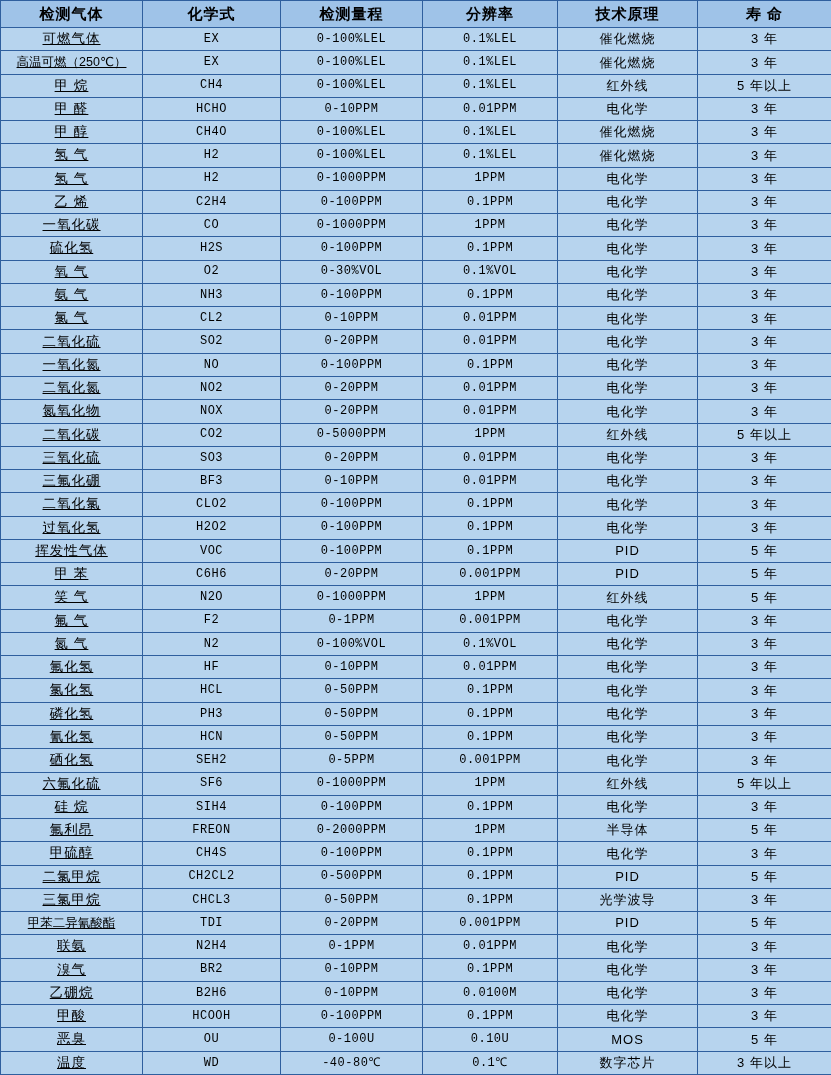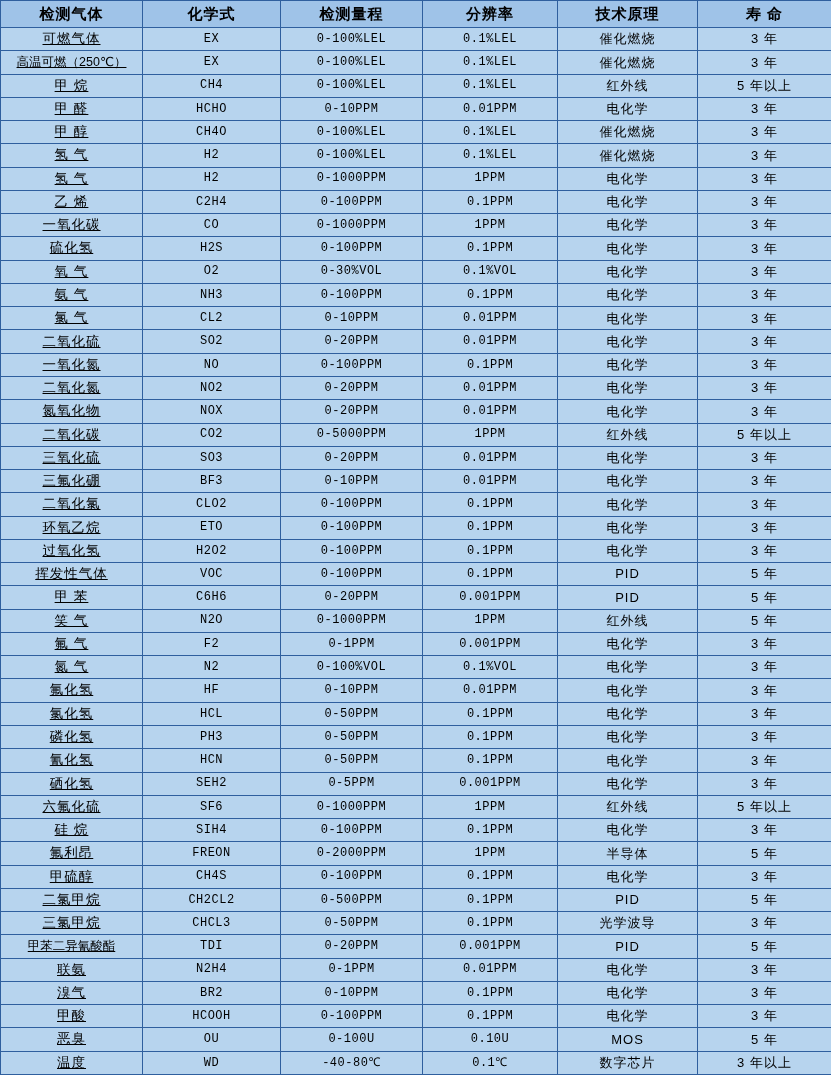--- a/index.html
+++ b/index.html
@@ -258,28 +258,20 @@
       </tr>
       <tr>
         <td class="col-name">二氧化氯</td>
         <td class="col-formula">CLO2</td>
         <td class="col-range">0-100PPM</td>
         <td class="col-res">0.1PPM</td>
         <td class="col-tech">电化学</td>
         <td class="col-life">3 年</td>
       </tr>
       <tr>
-        <td class="col-name">环氧乙烷</td>
-        <td class="col-formula">ETO</td>
-        <td class="col-range">0-100PPM</td>
-        <td class="col-res">0.1PPM</td>
-        <td class="col-tech">电化学</td>
-        <td class="col-life">3 年</td>
-      </tr>
-      <tr>
         <td class="col-name">过氧化氢</td>
         <td class="col-formula">H2O2</td>
         <td class="col-range">0-100PPM</td>
         <td class="col-res">0.1PPM</td>
         <td class="col-tech">电化学</td>
         <td class="col-life">3 年</td>
       </tr>
       <tr>
         <td class="col-name">挥发性气体</td>
         <td class="col-formula">VOC</td>
@@ -422,20 +414,28 @@
         <td class="col-range">0-1PPM</td>
         <td class="col-res">0.01PPM</td>
         <td class="col-tech">电化学</td>
         <td class="col-life">3 年</td>
       </tr>
       <tr>
         <td class="col-name">溴气</td>
         <td class="col-formula">BR2</td>
         <td class="col-range">0-10PPM</td>
         <td class="col-res">0.1PPM</td>
+        <td class="col-tech">电化学</td>
+        <td class="col-life">3 年</td>
+      </tr>
+      <tr>
+        <td class="col-name">乙硼烷</td>
+        <td class="col-formula">B2H6</td>
+        <td class="col-range">0-10PPM</td>
+        <td class="col-res">0.0100M</td>
         <td class="col-tech">电化学</td>
         <td class="col-life">3 年</td>
       </tr>
       <tr>
         <td class="col-name">甲酸</td>
         <td class="col-formula">HCOOH</td>
         <td class="col-range">0-100PPM</td>
         <td class="col-res">0.1PPM</td>
         <td class="col-tech">电化学</td>
         <td class="col-life">3 年</td>

